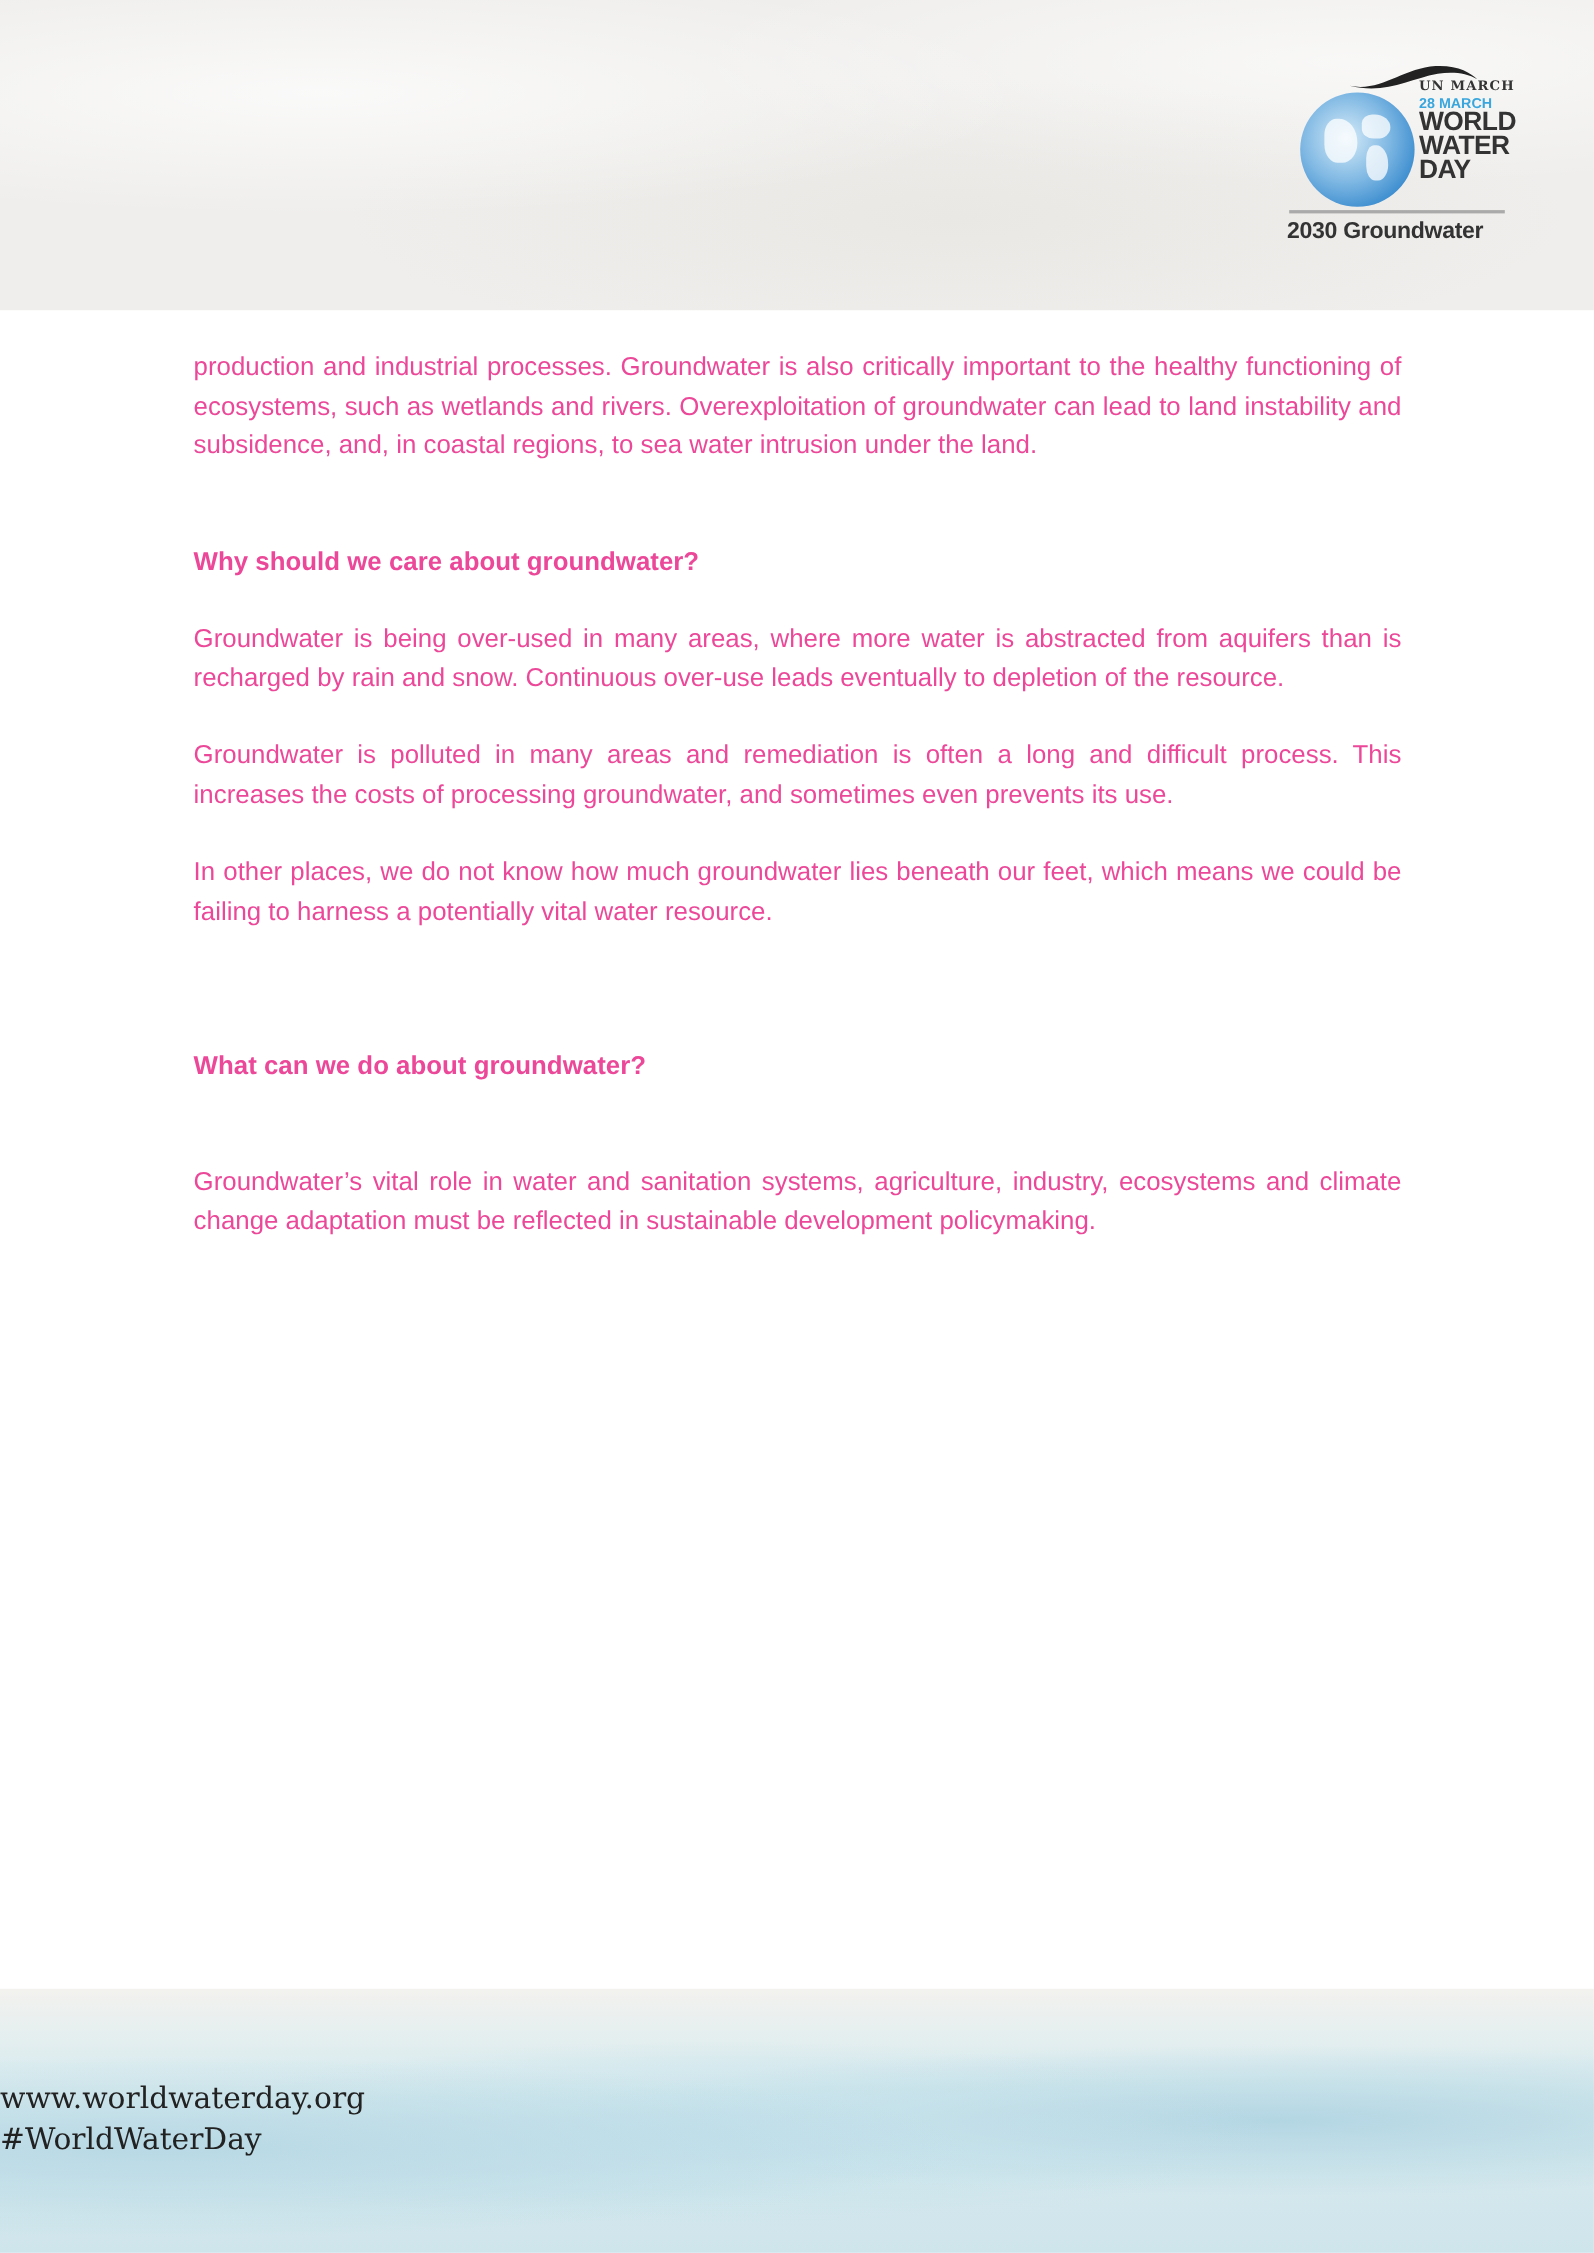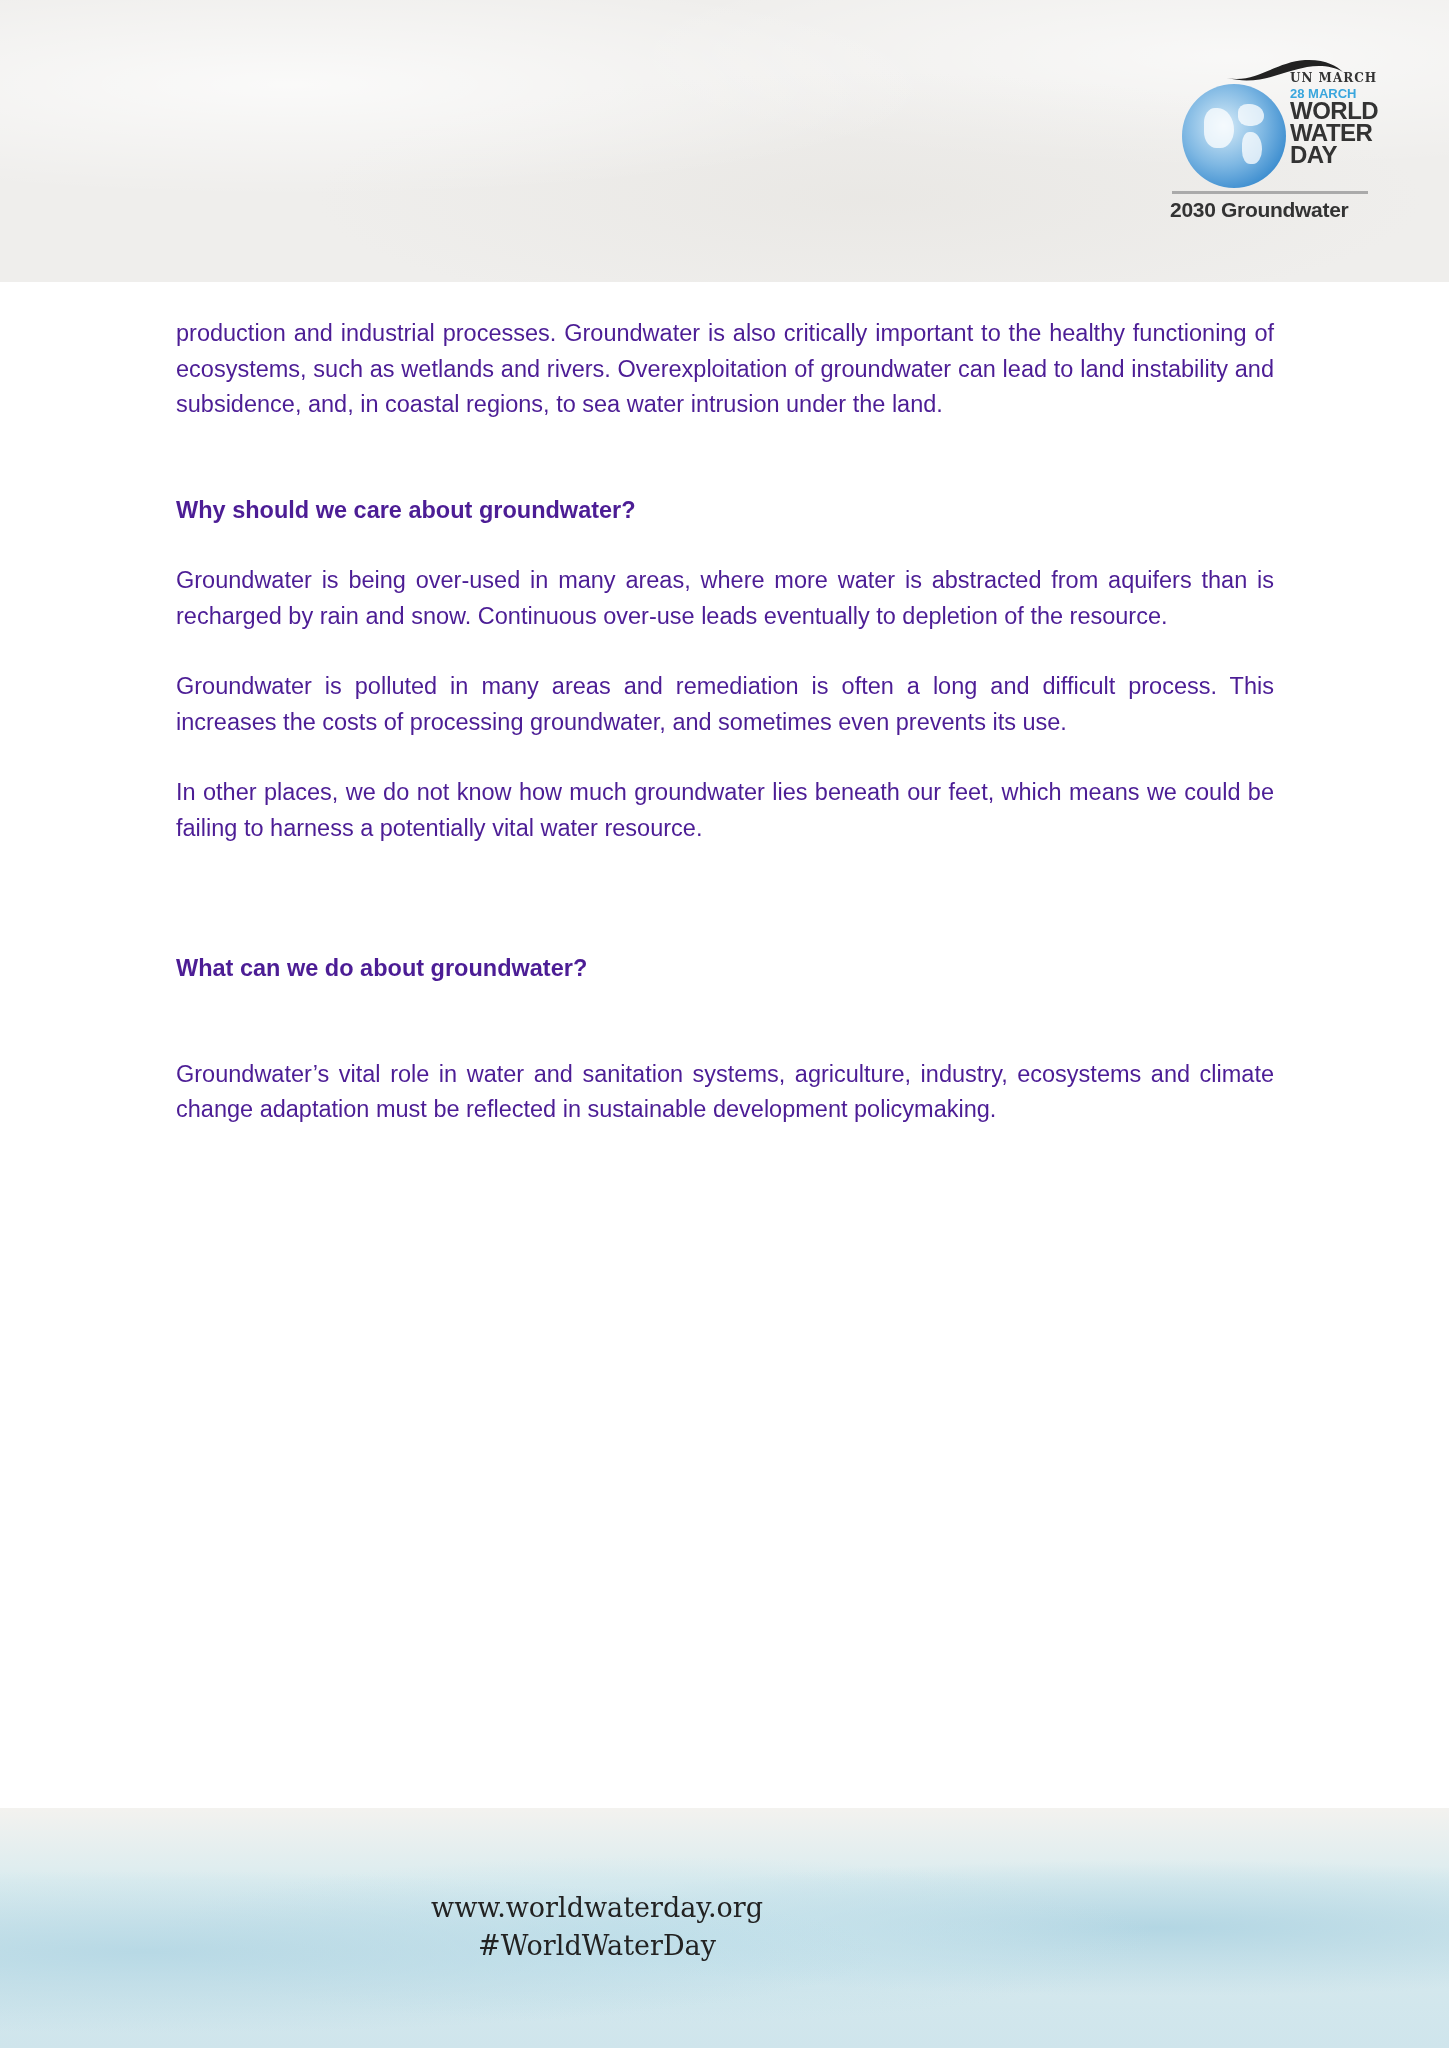--- a/index.html
+++ b/index.html
@@ -34,37 +34,37 @@
     .logo-text { position: absolute; left: 120px; top: 16px; line-height: 1; }
     .logo-un { font-family: "DejaVu Serif", serif; font-size: 12px; font-weight: bold; color: #333; letter-spacing: 1px; }
     .logo-date { font-size: 13px; font-weight: bold; color: #39a6dd; margin-top: 3px; }
     .logo-big { font-size: 24px; font-weight: bold; color: #333; line-height: 22px; letter-spacing: -0.5px; }
     .logo-rule { position: absolute; left: 2px; top: 135px; width: 196px; height: 3px; background: #aaa; }
     .logo-theme { position: absolute; left: 0; top: 142px; font-size: 21px; font-weight: bold; color: #333; white-space: nowrap; letter-spacing: -0.3px; }
 
     .content {
       position: absolute; left: 176px; top: 316px; width: 1098px;
       font-family: "Liberation Sans", "DejaVu Sans", sans-serif;
-      font-size: 23.5px; line-height: 35.5px; color: #4c1d95;
+      font-size: 23.5px; line-height: 35.5px; color: #ec4899;
     }
     .content p { margin: 0; text-align: justify; }
     .content h2 { margin: 0; font-size: 23.5px; font-weight: bold; line-height: 35.5px; }
     .gap-s { height: 35px; }
     .gap-l { height: 70px; }
 
     .footer {
       position: absolute; left: 0; top: 1808px; width: 1449px; height: 240px;
       background:
         radial-gradient(ellipse at 10% 60%, rgba(180,215,228,0.9), transparent 40%),
         radial-gradient(ellipse at 45% 55%, rgba(195,225,235,0.9), transparent 45%),
         radial-gradient(ellipse at 80% 50%, rgba(175,212,226,0.9), transparent 40%),
         linear-gradient(to bottom, #f3f2ef 0%, #dbecef 30%, #cfe5ec 100%);
     }
     .footer-text {
-      position: absolute; left: 0; width: 1194px; text-align: center;
+      position: absolute; left: 0; width: 1194px; text-align: left;
       font-family: "DejaVu Serif", "Liberation Serif", serif; font-size: 27px; color: #222; line-height: 36px;
     }
   </style>
 </head>
 <body>
 
 <div class="header">
   <div class="logo">
     <svg class="logo-swoosh" viewBox="0 0 120 30">
       <path d="M2 22 C 30 28, 50 6, 80 4 C 100 3, 112 10, 118 16 C 108 10, 95 9, 82 11 C 55 16, 35 30, 2 22 Z" fill="#222"></path>

